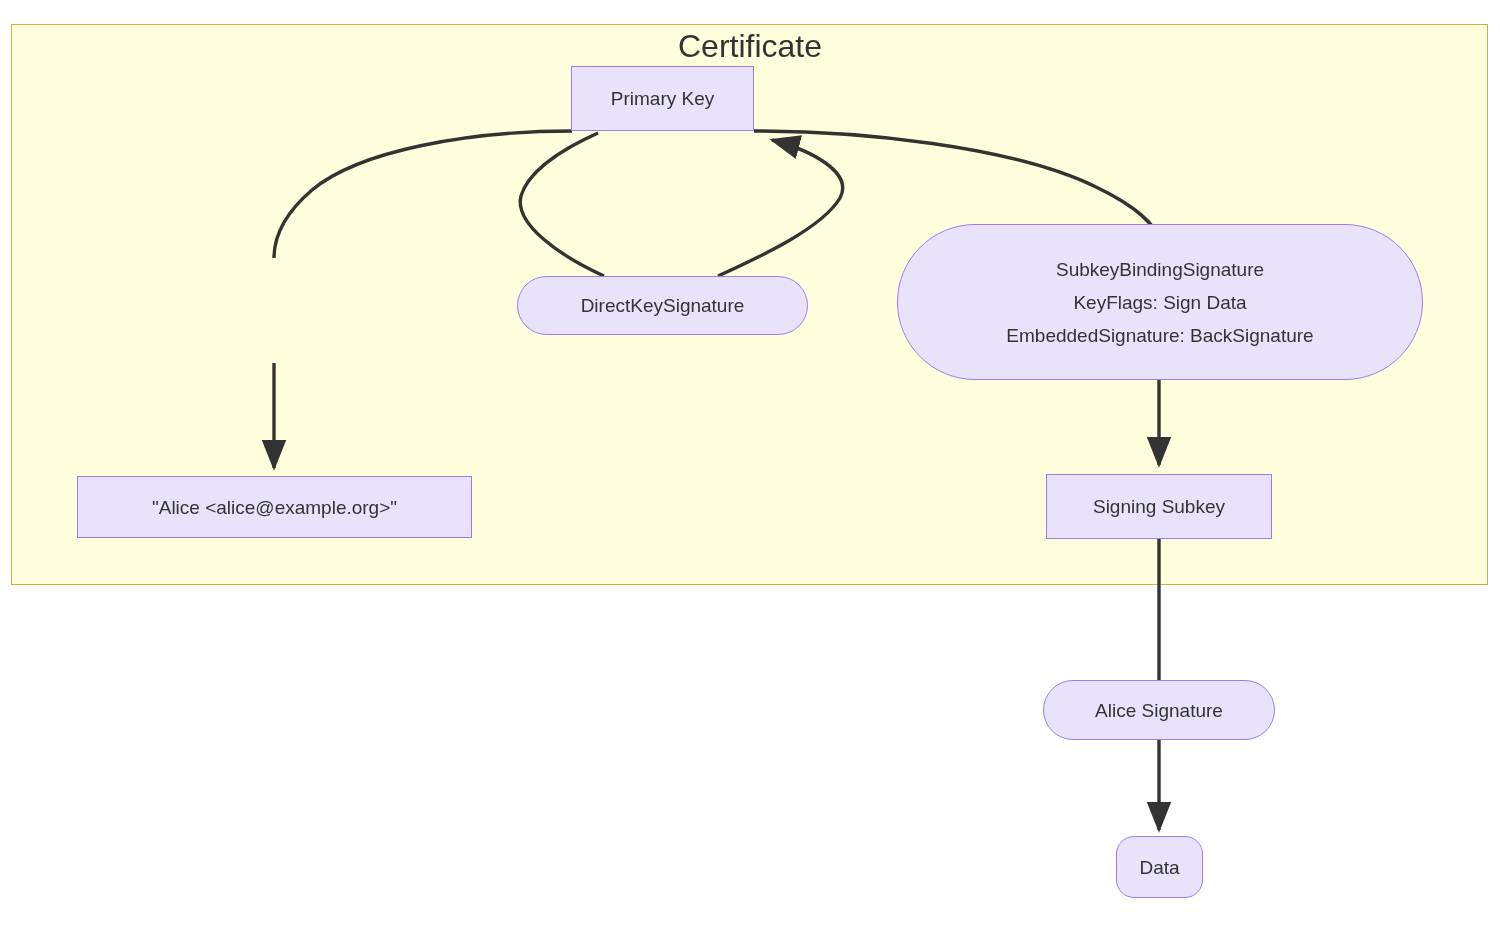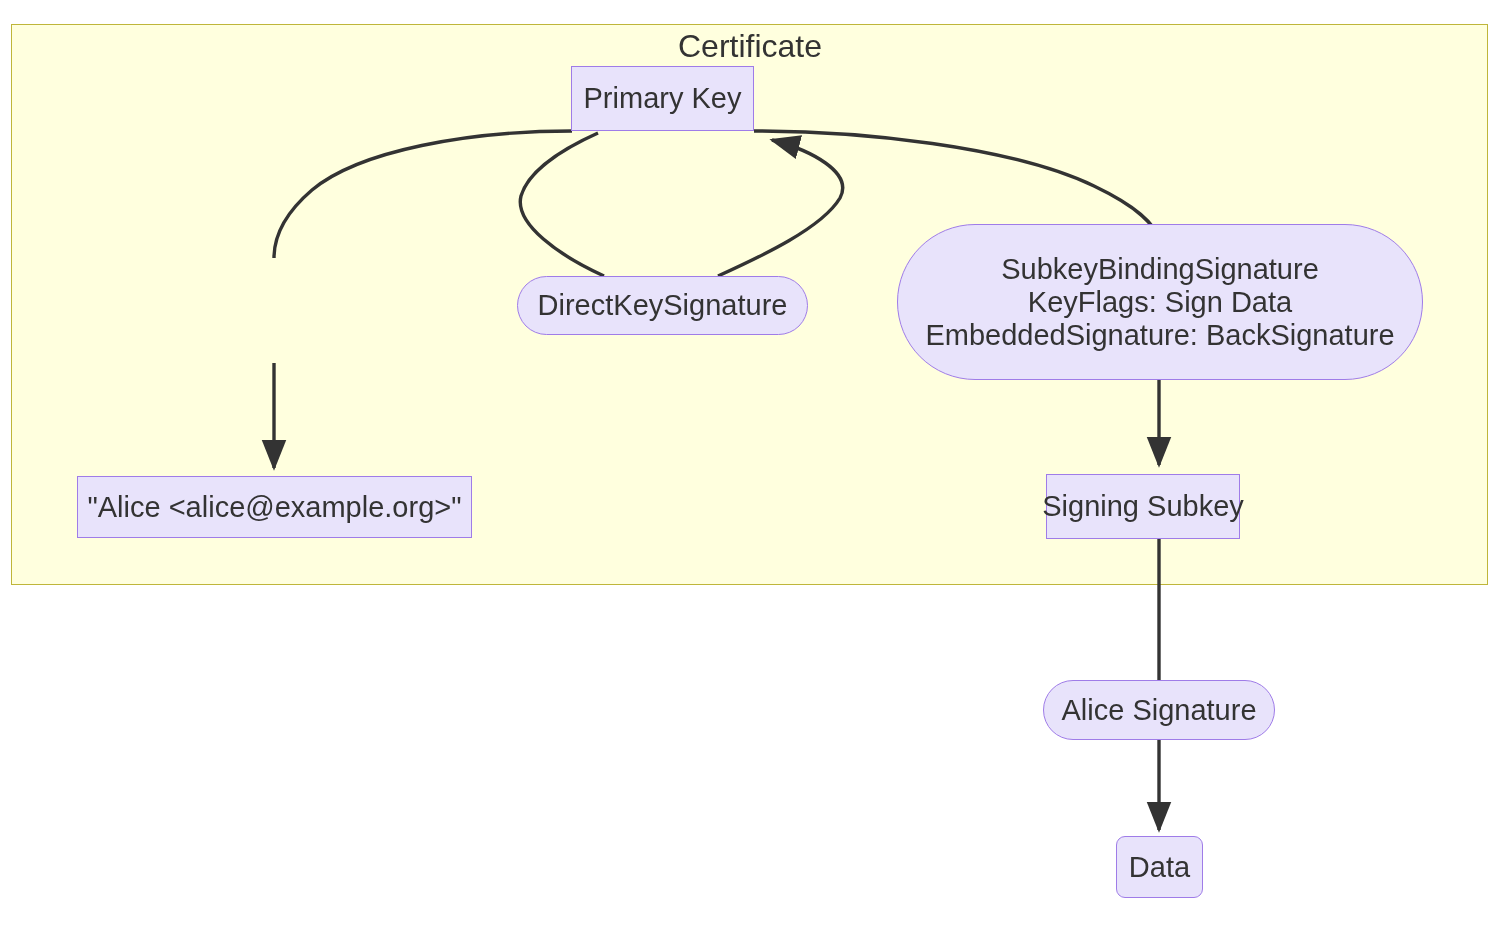--- a/index.html
+++ b/index.html
@@ -43,31 +43,31 @@
     text-align: center;
     line-height: 1;
   }
   
   .node {
     position: absolute;
     box-sizing: border-box;
     background: #e8e3fb;
     border: 1.7px solid #9f7ce8;
     color: #333333;
-    font-size: 29px;
+    font-size: 19px;
     line-height: 33px;
     display: flex;
     align-items: center;
     justify-content: center;
     text-align: center;
     white-space: pre;
     z-index: 2;
   }
   .rect    { border-radius: 0; }
-  .round   { border-radius: 9px; }
+  .round   { border-radius: 18px; }
   .stadium { border-radius: 999px; }
 </style>
 </head>
 <body>
 
 <div id="stage">
 
   <div class="cluster" style="left:11px; top:24px; width:1477px; height:561px;"></div>
 
   <div class="cluster-title" style="left:600px; top:30px; width:300px;">Certificate</div>
@@ -103,19 +103,19 @@
 
 
   <div class="node stadium" style="left:897px; top:224px; width:526px; height:156px;">SubkeyBindingSignature
 KeyFlags: Sign Data
 EmbeddedSignature: BackSignature</div>
 
   <div class="node stadium" style="left:517px; top:276px; width:291px; height:59px;">DirectKeySignature</div>
 
   <div class="node rect" style="left:77px; top:476px; width:395px; height:62px;">"Alice &lt;alice@example.org&gt;"</div>
 
-  <div class="node rect" style="left:1046px; top:474px; width:194px; height:65px;">Signing Subkey</div>
+  <div class="node rect" style="left:1046px; top:474px; width:226px; height:65px;">Signing Subkey</div>
 
   <div class="node stadium" style="left:1043px; top:680px; width:232px; height:60px;">Alice Signature</div>
 
   <div class="node round" style="left:1116px; top:836px; width:87px; height:62px;">Data</div>
 
 </div>
 
 </body></html>

